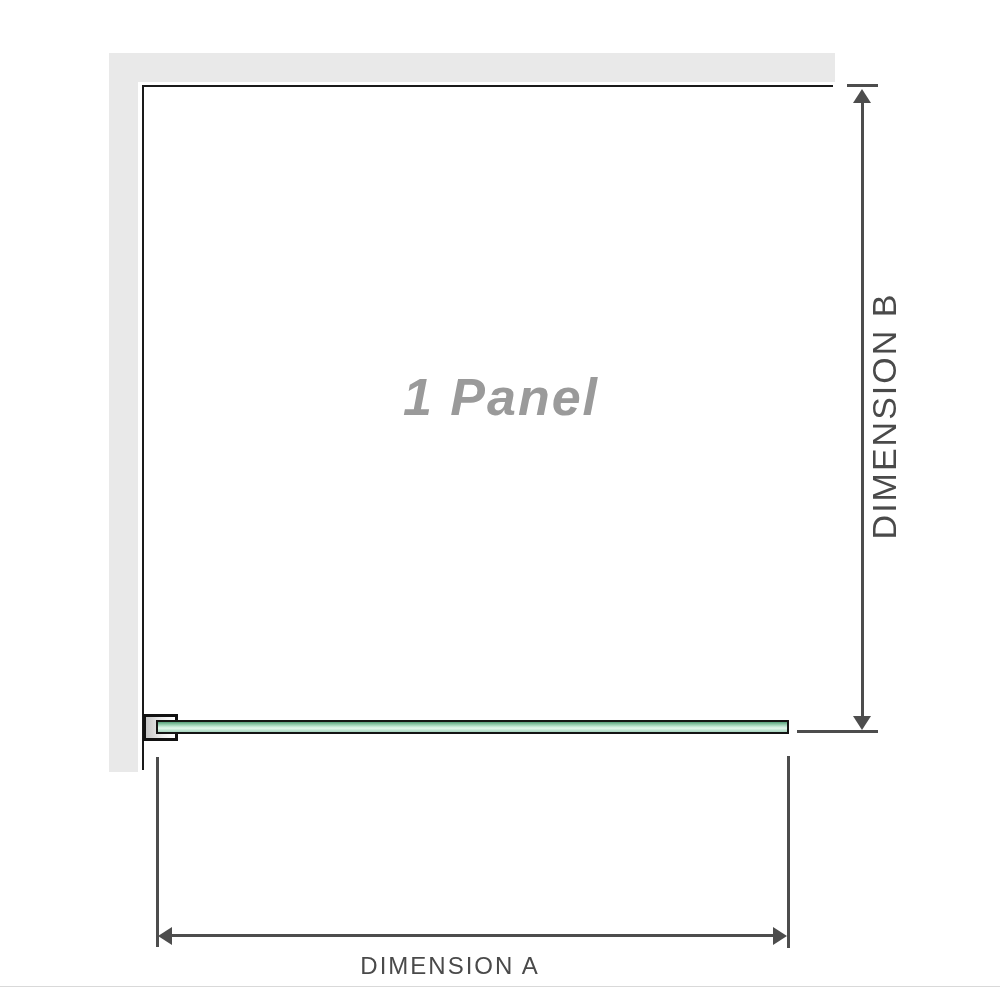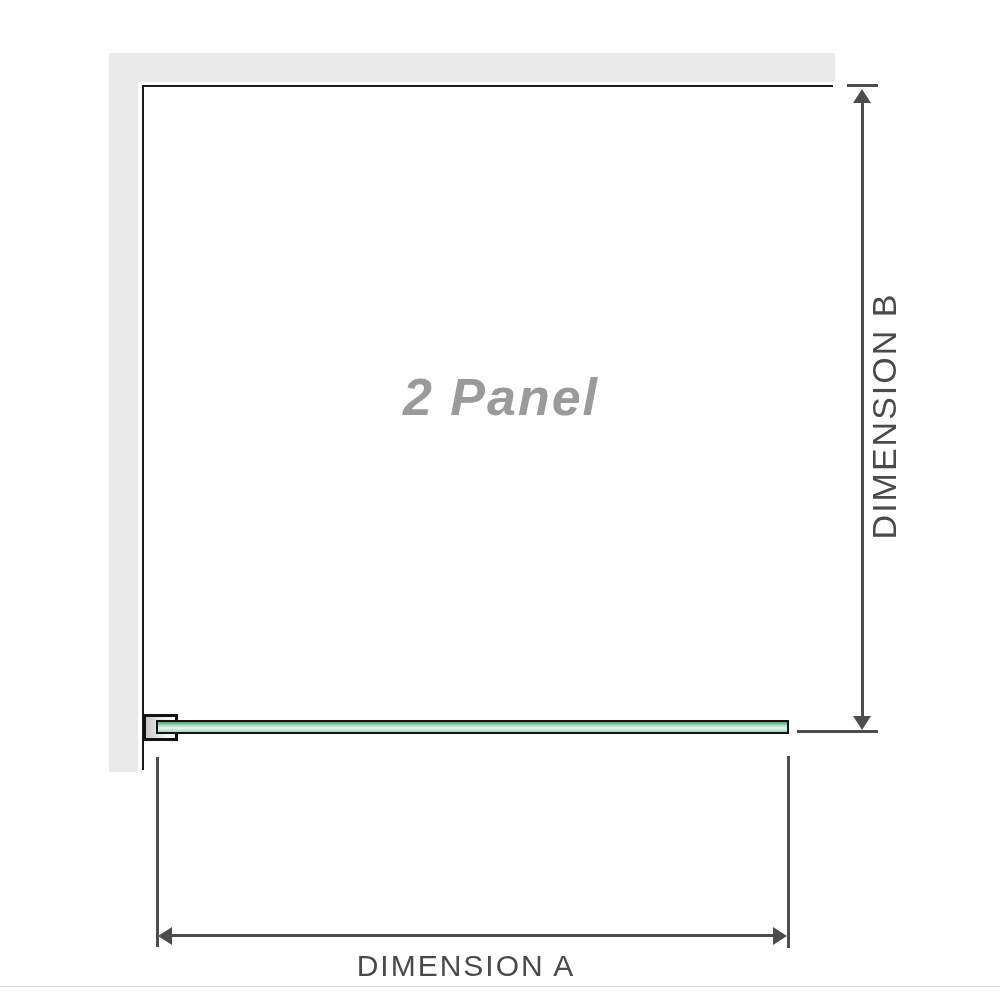--- a/index.html
+++ b/index.html
@@ -103,23 +103,23 @@
     border-bottom: 9px solid transparent;
     border-right: 14px solid #4d4d4d;
   }
   .dima-arrow-right {
     left: 773px; top: 927px;
     border-top: 9px solid transparent;
     border-bottom: 9px solid transparent;
     border-left: 14px solid #4d4d4d;
   }
   .dima-label {
-    left: 466px; top: 966px;
+    left: 450px; top: 966px;
     transform: translate(-50%, -50%);
-    font-size: 30px;
+    font-size: 24px;
     letter-spacing: 2px;
     color: #4a4a4a;
     white-space: nowrap;
   }
 
   .bottom-rule {
     left: 0; top: 986px; width: 1000px; height: 1px;
     background: #d9d9d9;
   }
 </style>
@@ -130,21 +130,21 @@
 
   <div class="abs wall-top"></div>
   <div class="abs wall-left"></div>
 
   <div class="abs edge-top"></div>
   <div class="abs edge-left"></div>
 
   <div class="abs bracket"></div>
   <div class="abs glass"></div>
 
-  <div class="abs panel-label">2 Panel</div>
+  <div class="abs panel-label">1 Panel</div>
 
   <div class="abs dim dimb-tick-top"></div>
   <div class="abs dim dimb-tick-bottom"></div>
   <div class="abs dim dimb-line"></div>
   <div class="abs arrow dimb-arrow-up"></div>
   <div class="abs arrow dimb-arrow-down"></div>
   <div class="abs dimb-label">DIMENSION B</div>
 
   <div class="abs dim dima-ext-left"></div>
   <div class="abs dim dima-ext-right"></div>

